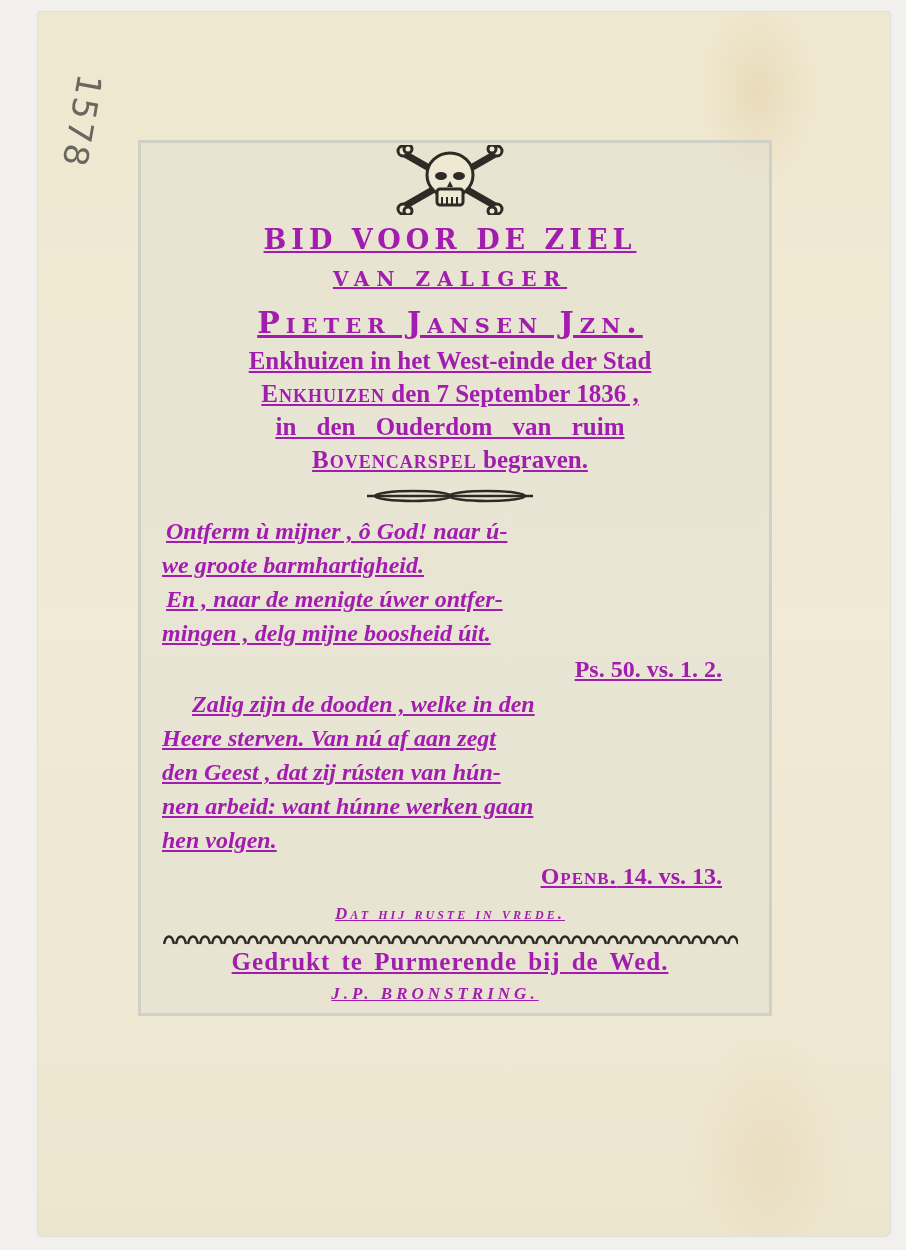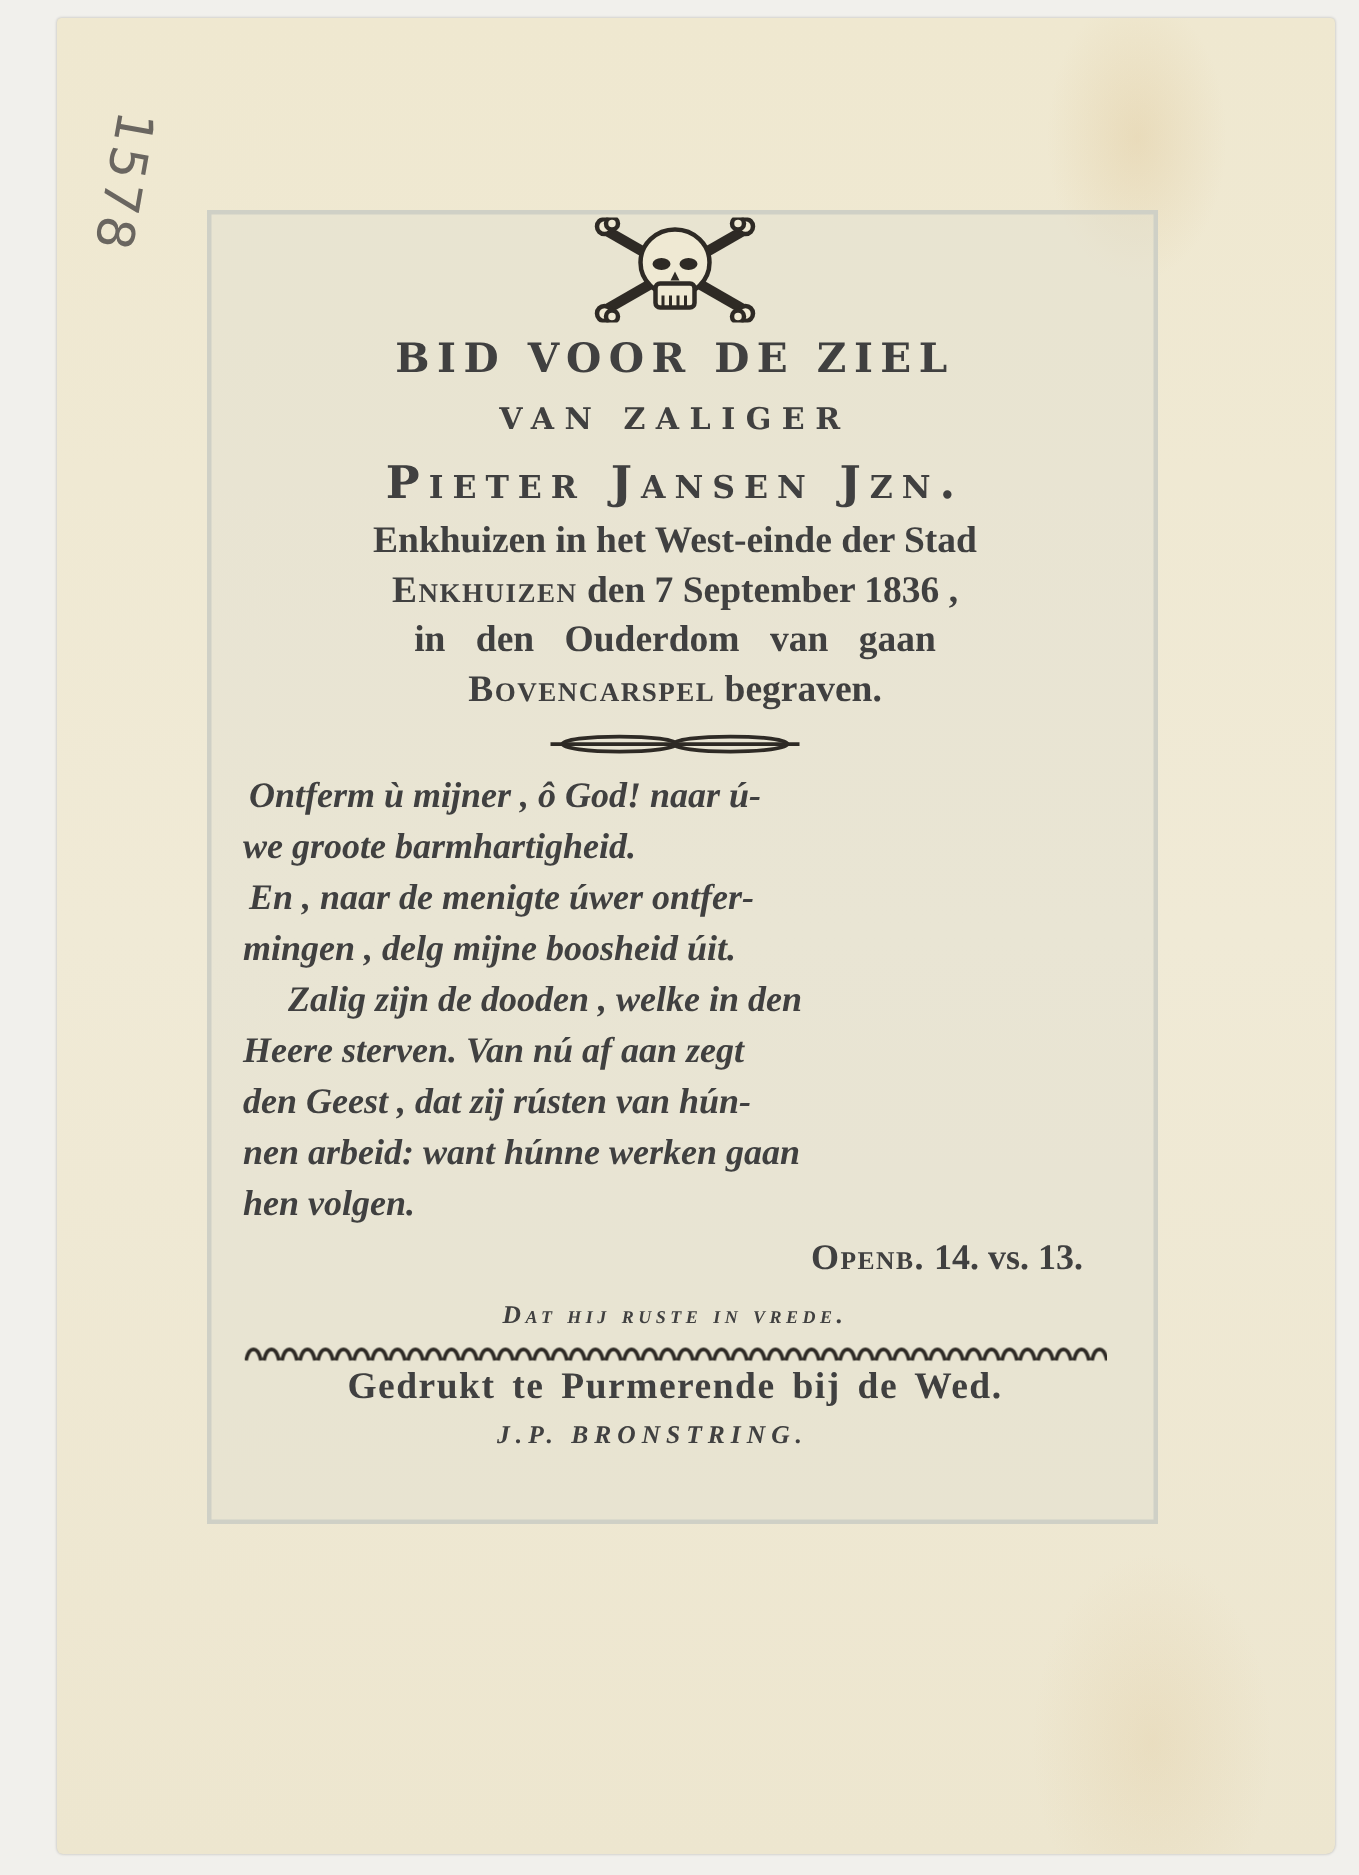--- a/index.html
+++ b/index.html
@@ -29,22 +29,23 @@
       left: 110px; top: 78px;
     }
     .frame {
       position: absolute; left: 138px; top: 140px;
       width: 628px; height: 870px;
       border: 3px solid #cfd0c6;
       background: rgba(222,222,210,0.35);
     }
     .content {
       position: absolute; left: 140px; top: 145px; width: 620px;
-      color: #404040;
+      color: #a21caf;
       text-align: center;
+      text-decoration: underline;
     }
     .skull { display: block; margin: 0 auto; width: 110px; height: 70px; }
     .title {
       font-family: "DejaVu Serif", serif; font-weight: bold;
       font-size: 27px; letter-spacing: 5px; margin-top: 8px; line-height: 34px;
     }
     .subtitle {
       font-weight: bold; font-size: 20px; letter-spacing: 7px; margin-top: 10px;
     }
     .name {
@@ -121,38 +122,39 @@
     </g>
   </svg>
 
   <div class="title">BID VOOR DE ZIEL</div>
   <div class="subtitle">VAN ZALIGER</div>
   <div class="name">Pieter Jansen Jzn.</div>
 
   <div class="body-lines">
     <div>Enkhuizen in het West-einde der Stad</div>
     <div><span class="sc">Enkhuizen</span><span> den 7 September 1836 ,</span></div>
-    <div style="word-spacing:14px">in den Ouderdom van gaan</div>
+    <div style="word-spacing:14px">in den Ouderdom van ruim</div>
     <div><span class="sc">Bovencarspel</span><span> begraven.</span></div>
   </div>
 
   <svg class="ornament" viewBox="0 0 170 16">
     <g stroke="#2e2a25" fill="none">
       <line x1="2" y1="8" x2="168" y2="8" stroke-width="2.5"></line>
       <ellipse cx="48" cy="8" rx="38" ry="5" stroke-width="2.5"></ellipse>
       <ellipse cx="122" cy="8" rx="38" ry="5" stroke-width="2.5"></ellipse>
     </g>
   </svg>
 
   <div class="verse">
     <div class="indent">Ontferm ù mijner , ô God! naar ú-</div>
     <div>we groote barmhartigheid.</div>
     <div class="indent">En , naar de menigte úwer ontfer-</div>
     <div>mingen , delg mijne boosheid úit.</div>
   </div>
+  <div class="ref">Ps. 50. vs. 1. 2.</div>
 
   <div class="verse">
     <div class="indent" style="padding-left:30px">Zalig zijn de dooden , welke in den</div>
     <div>Heere sterven. Van nú af aan zegt</div>
     <div>den Geest , dat zij rústen van hún-</div>
     <div>nen arbeid: want húnne werken gaan</div>
     <div>hen volgen.</div>
   </div>
   <div class="ref"><span class="sc">Openb.</span><span> 14. vs. 13.</span></div>
 

